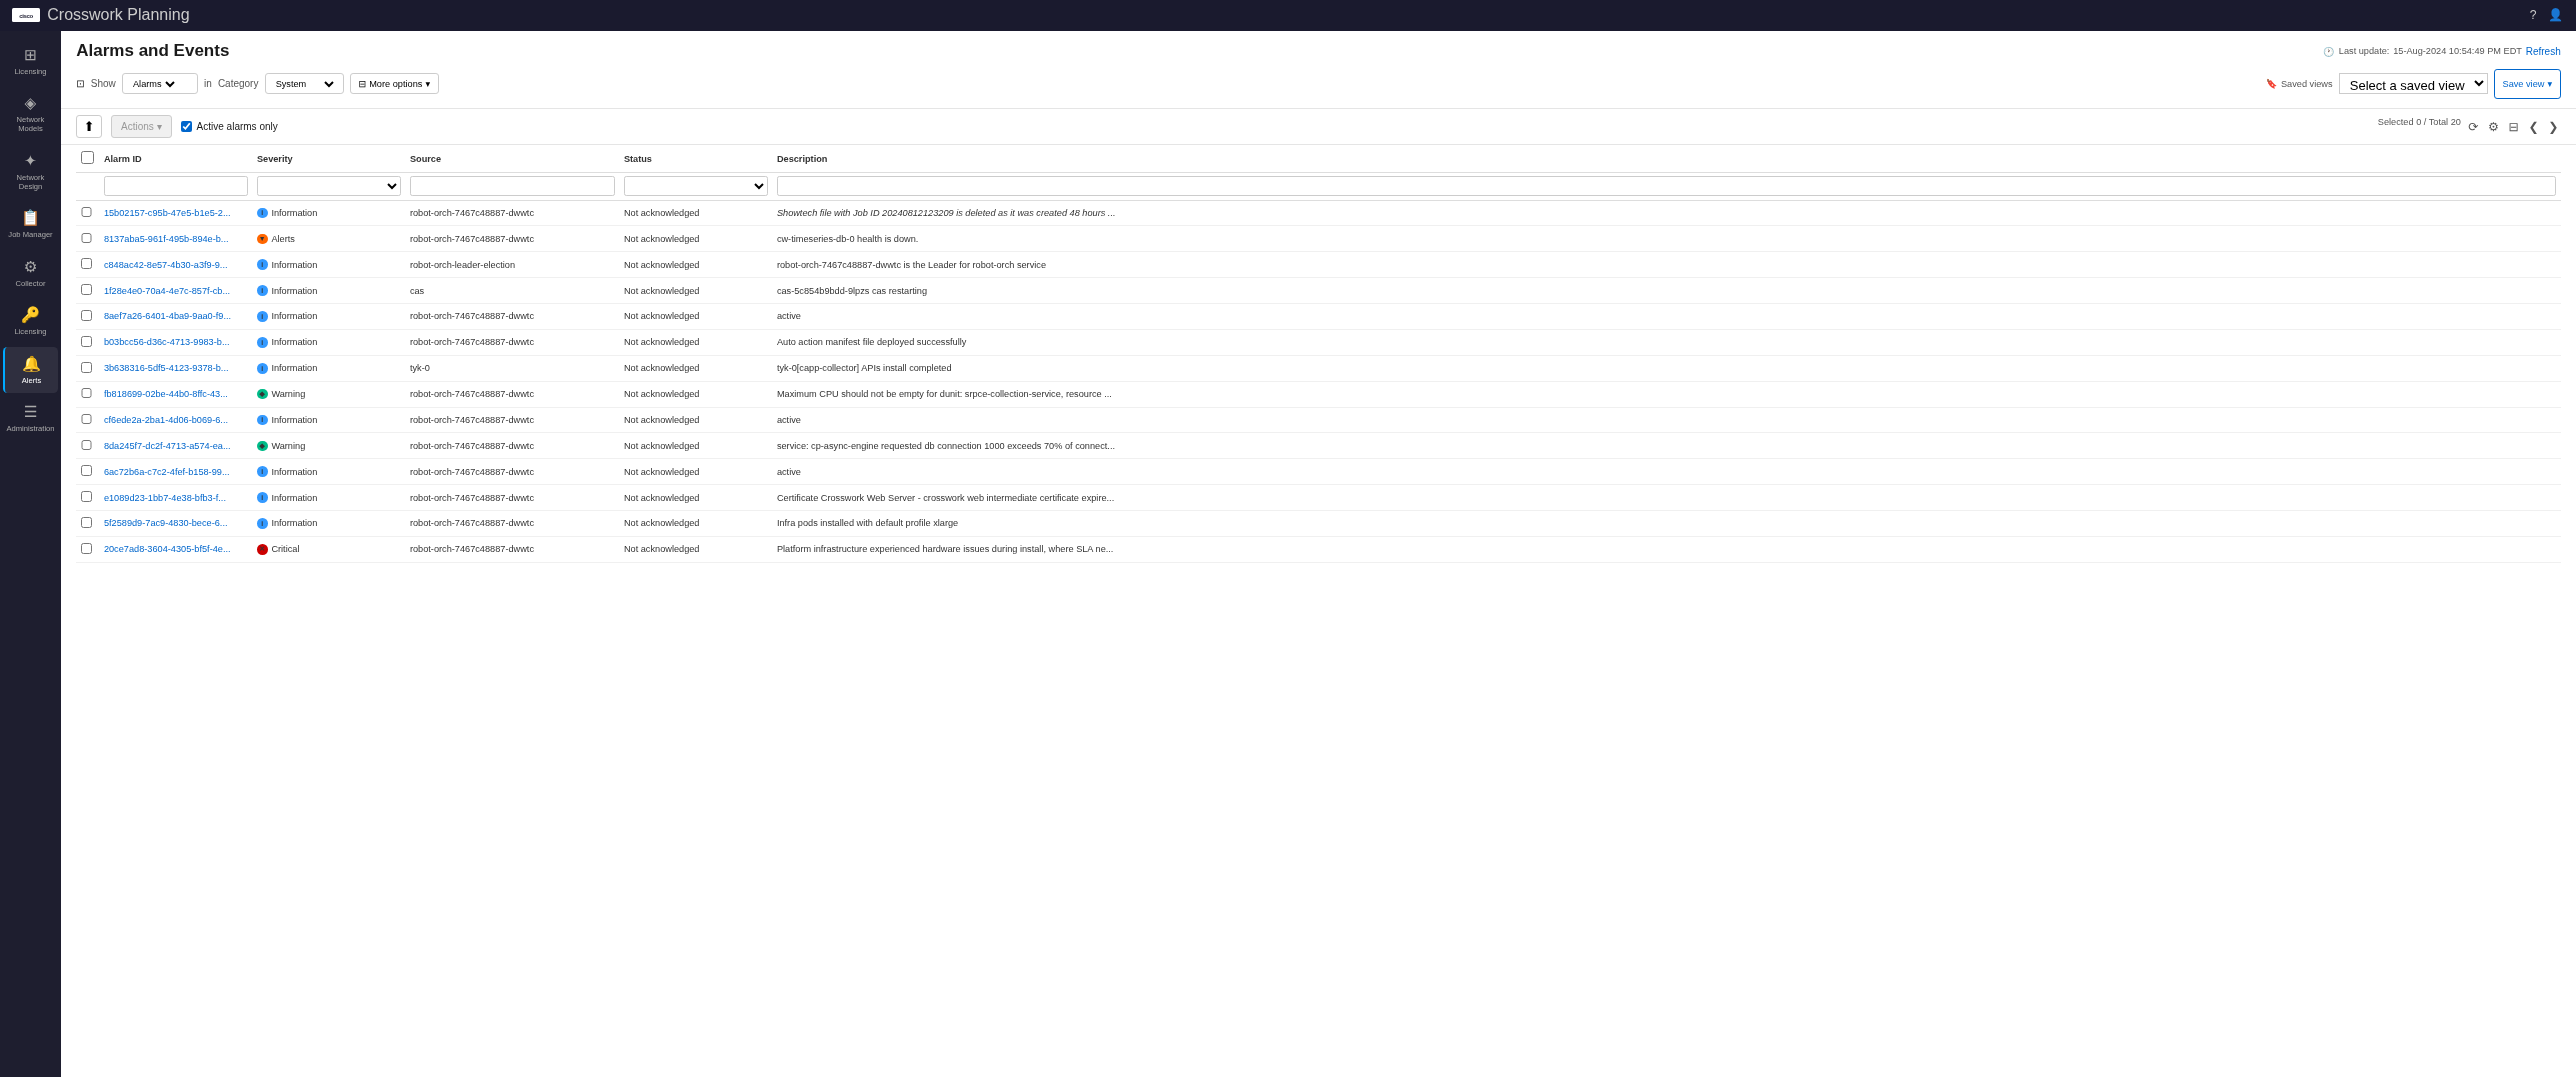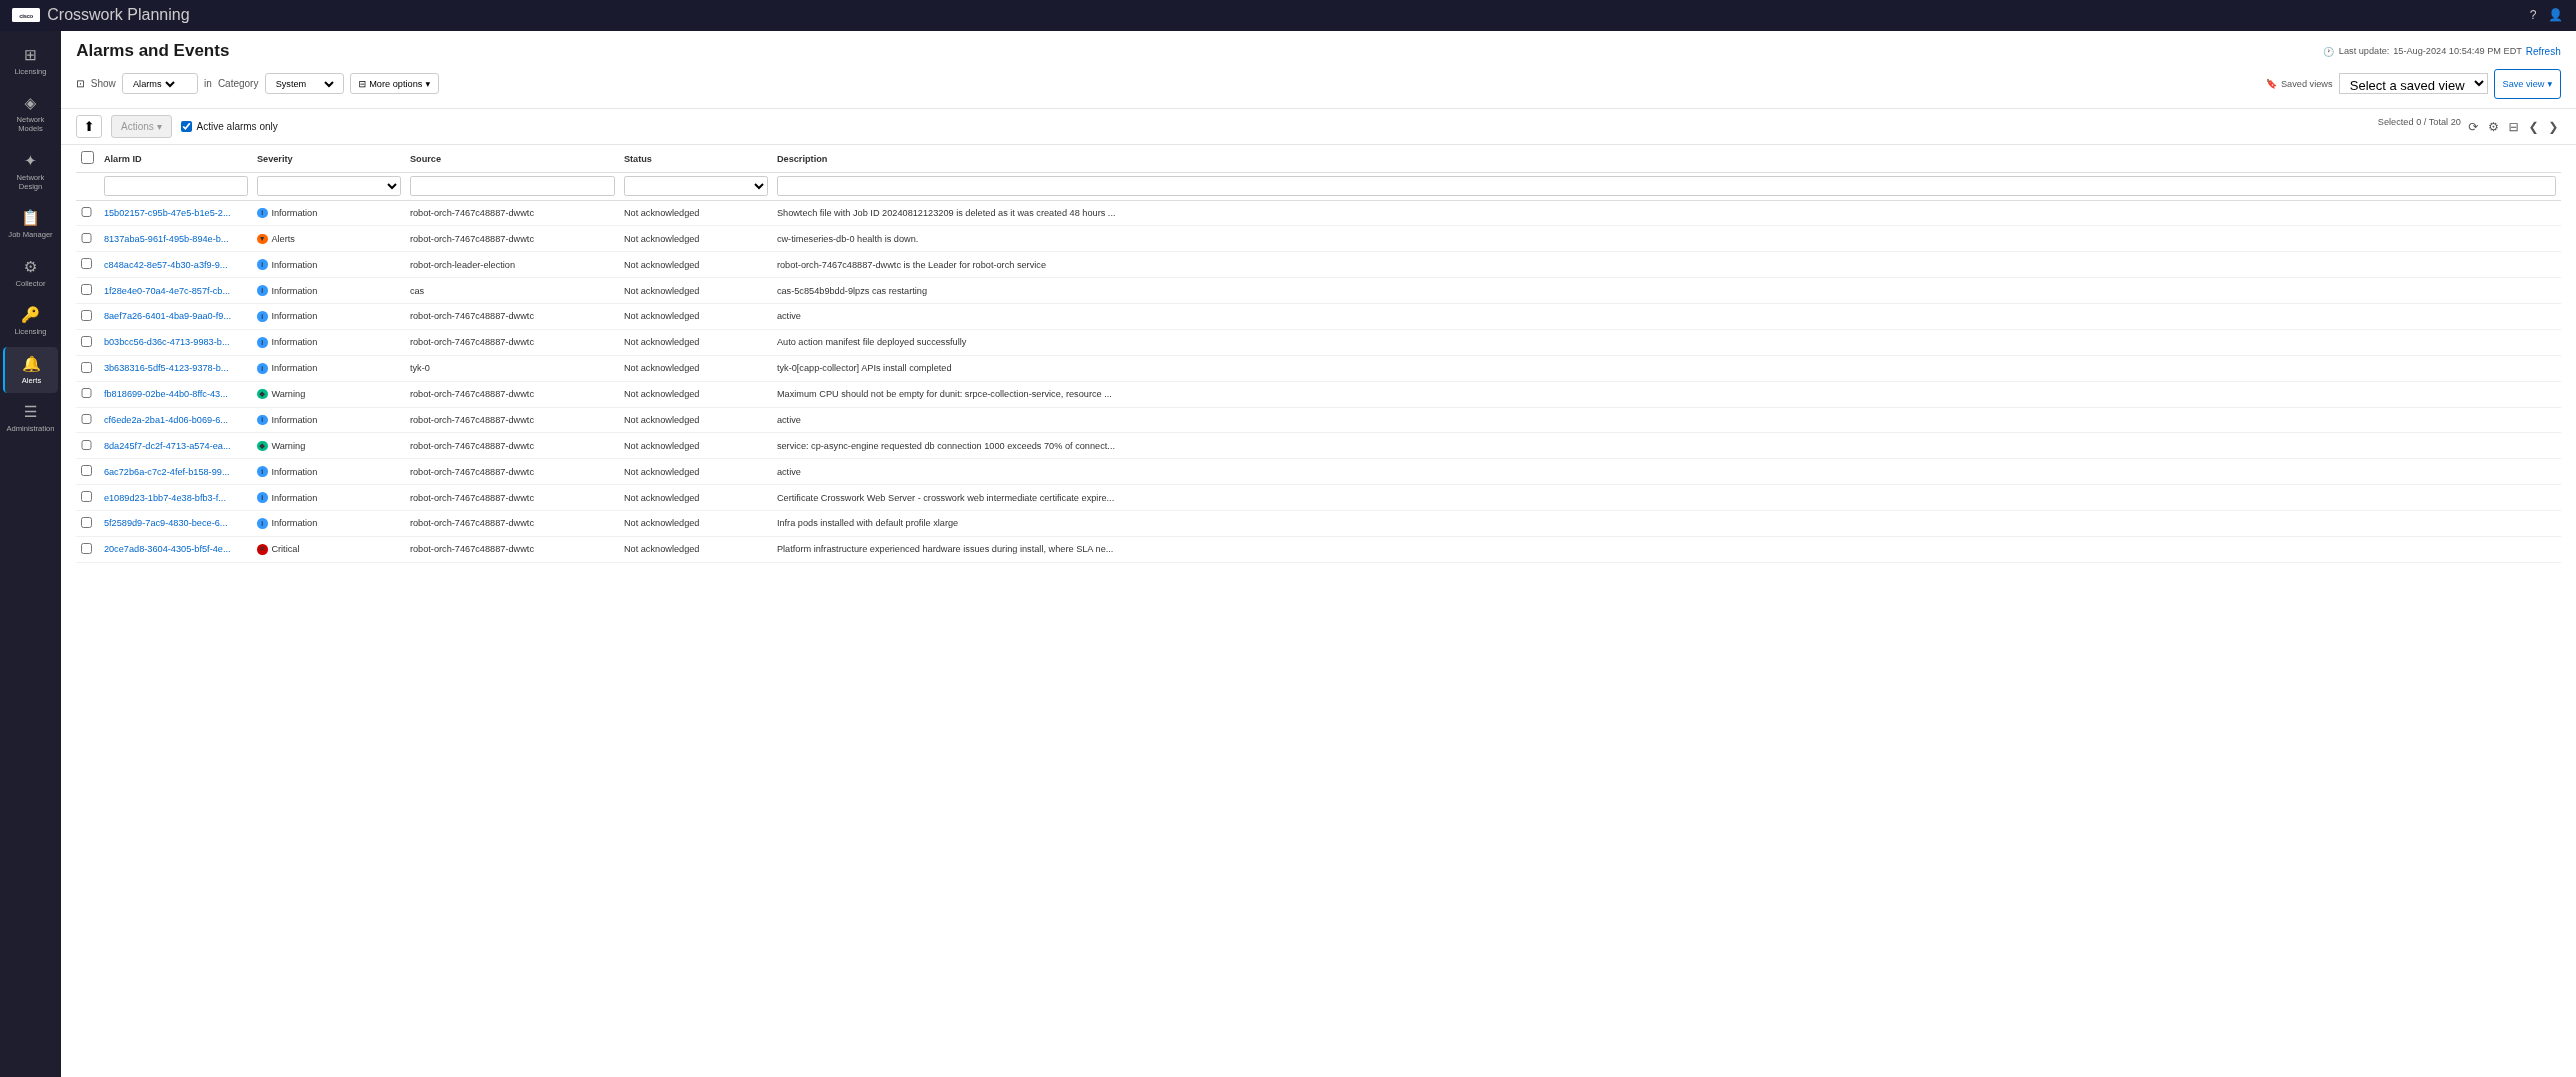--- a/index.html
+++ b/index.html
@@ -320,21 +320,21 @@
       <a class="alarm-id-link">15b02157-c95b-47e5-b1e5-2...</a>
     </td>
     <td>
       <div class="severity-badge">
         <div class="severity-icon" style="background:#3399ff">i</div>
         <span>Information</span>
       </div>
     </td>
     <td>robot-orch-7467c48887-dwwtc</td>
     <td>Not acknowledged</td>
-    <td style="max-width:382px;overflow:hidden;text-overflow:ellipsis;white-space:nowrap;">Showtech file with Job ID 20240812123209 is deleted as it was created 48 hours ...</td>
+    <td style="max-width:382px;overflow:hidden;text-overflow:ellipsis;white-space:nowrap;font-style:italic;">Showtech file with Job ID 20240812123209 is deleted as it was created 48 hours ...</td>
   </tr>
             <tr>
     <td>
       <input type="checkbox" class="row-checkbox" style="">
     </td>
     <td>
       <a class="alarm-id-link">8137aba5-961f-495b-894e-b...</a>
     </td>
     <td>
       <div class="severity-badge">

